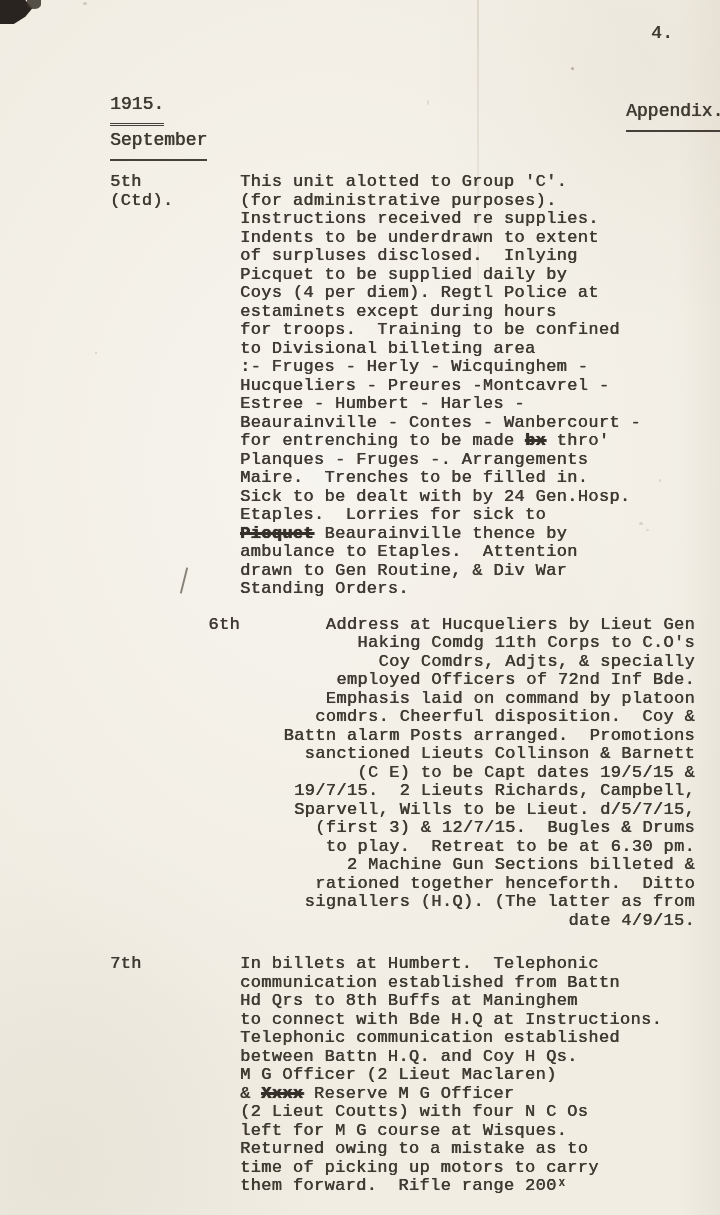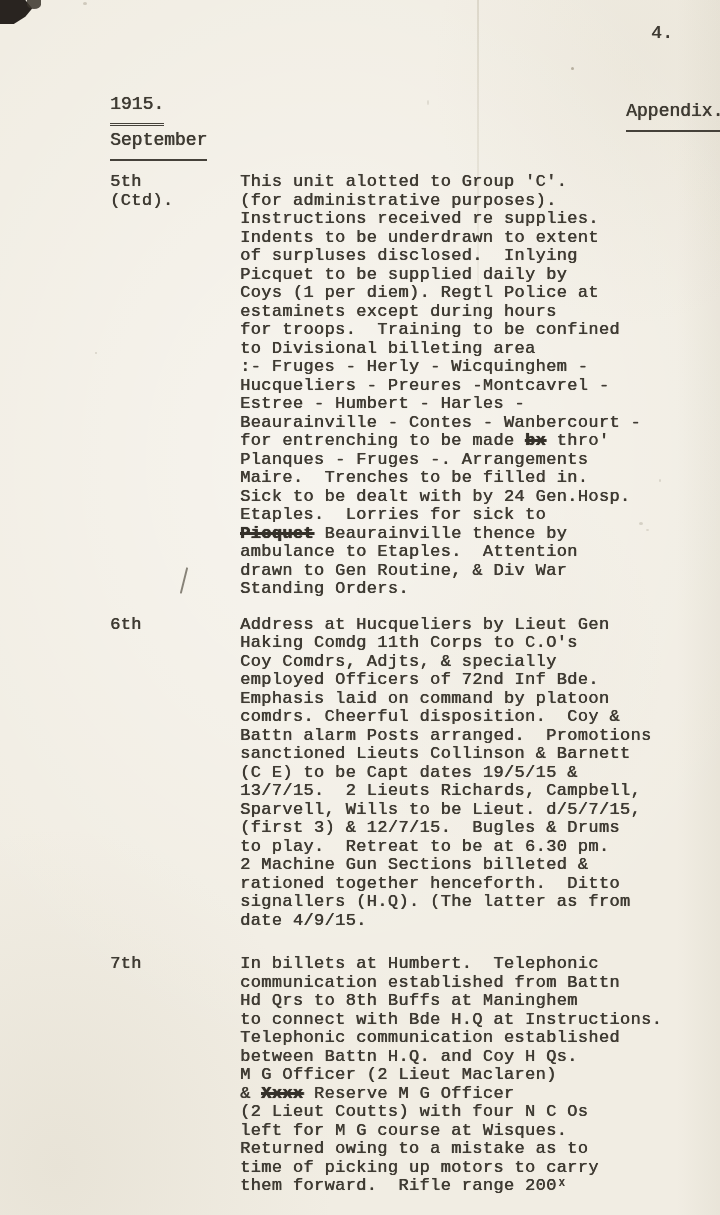--- a/index.html
+++ b/index.html
@@ -19,21 +19,21 @@
   .line{white-space:pre;line-height:18.5px;font-size:17px;letter-spacing:0.35px;
         text-shadow:0.4px 0 0 currentColor, 0.2px 0.4px 0.7px rgba(62,58,51,0.45);}
   .page-number{position:absolute;top:24px;left:651px;font-size:18px;}
   .hdr{position:absolute;font-size:18px;border-bottom:2px solid #45413a;padding-bottom:9px;
        text-shadow:0.5px 0 0 currentColor, 0.2px 0.4px 0.8px rgba(62,58,51,0.5);}
   .hdr-year{top:94px;left:110px;border-bottom-width:3px;border-bottom-style:double;}
   .hdr-appendix{top:101px;left:626px;}
   .hdr-month{top:130px;left:110px;}
   .content{position:absolute;left:110px;top:173px;width:585px;}
   .entry{display:flex;}
-  .entry:nth-child(2){margin-top:17px;}
+  .entry:nth-child(2){margin-top:17px;text-align:right;}
   .entry:nth-child(3){margin-top:25px;}
   .date-col{width:130px;flex:0 0 130px;}
   .body-col{flex:1;}
   .struck{font-weight:bold;text-decoration:line-through;text-decoration-thickness:2.5px;
           text-shadow:0.6px 0 0 currentColor, 0 0 1px rgba(40,36,30,0.8);color:#35312a;}
   
   .torn-corner{position:absolute;top:0;left:0;width:46px;height:24px;background:#292420;
       clip-path:polygon(0 0,55% 0,70% 35%,55% 70%,30% 100%,0 100%);}
   .torn-corner2{position:absolute;top:0;left:27px;width:14px;height:9px;background:#3a342c;
       border-radius:0 0 60% 60%;opacity:0.85;}
@@ -77,21 +77,21 @@
           <div class="line">5th</div>
           <div class="line">(Ctd).</div>
         </div>
         <div class="body-col">
           <div class="line"><span>This unit alotted to Group 'C'.</span></div>
           <div class="line"><span>(for administrative purposes).</span></div>
           <div class="line"><span>Instructions received re supplies.</span></div>
           <div class="line"><span>Indents to be underdrawn to extent</span></div>
           <div class="line"><span>of surpluses disclosed.  Inlying</span></div>
           <div class="line"><span>Picquet to be supplied daily by</span></div>
-          <div class="line"><span>Coys (1 per diem). Regtl Police at</span></div>
+          <div class="line"><span>Coys (4 per diem). Regtl Police at</span></div>
           <div class="line"><span>estaminets except during hours</span></div>
           <div class="line"><span>for troops.  Training to be confined</span></div>
           <div class="line"><span>to Divisional billeting area</span></div>
           <div class="line"><span>:- Fruges - Herly - Wicquinghem -</span></div>
           <div class="line"><span>Hucqueliers - Preures -Montcavrel -</span></div>
           <div class="line"><span>Estree - Humbert - Harles -</span></div>
           <div class="line"><span>Beaurainville - Contes - Wanbercourt -</span></div>
           <div class="line"><span>for entrenching to be made </span><span class="struck">bx</span><span> thro'</span></div>
           <div class="line"><span>Planques - Fruges -. Arrangements</span></div>
           <div class="line"><span>Maire.  Trenches to be filled in.</span></div>
@@ -110,21 +110,21 @@
         <div class="body-col">
           <div class="line"><span>Address at Hucqueliers by Lieut Gen</span></div>
           <div class="line"><span>Haking Comdg 11th Corps to C.O's</span></div>
           <div class="line"><span>Coy Comdrs, Adjts, &amp; specially</span></div>
           <div class="line"><span>employed Officers of 72nd Inf Bde.</span></div>
           <div class="line"><span>Emphasis laid on command by platoon</span></div>
           <div class="line"><span>comdrs. Cheerful disposition.  Coy &amp;</span></div>
           <div class="line"><span>Battn alarm Posts arranged.  Promotions</span></div>
           <div class="line"><span>sanctioned Lieuts Collinson &amp; Barnett</span></div>
           <div class="line"><span>(C E) to be Capt dates 19/5/15 &amp;</span></div>
-          <div class="line"><span>13/7/15.  2 Lieuts Richards, Campbell,</span></div>
+          <div class="line"><span>19/7/15.  2 Lieuts Richards, Campbell,</span></div>
           <div class="line"><span>Sparvell, Wills to be Lieut. d/5/7/15,</span></div>
           <div class="line"><span>(first 3) &amp; 12/7/15.  Bugles &amp; Drums</span></div>
           <div class="line"><span>to play.  Retreat to be at 6.30 pm.</span></div>
           <div class="line"><span>2 Machine Gun Sections billeted &amp;</span></div>
           <div class="line"><span>rationed together henceforth.  Ditto</span></div>
           <div class="line"><span>signallers (H.Q). (The latter as from</span></div>
           <div class="line"><span>date 4/9/15.</span></div>
         </div>
       </div>
       <div class="entry">

